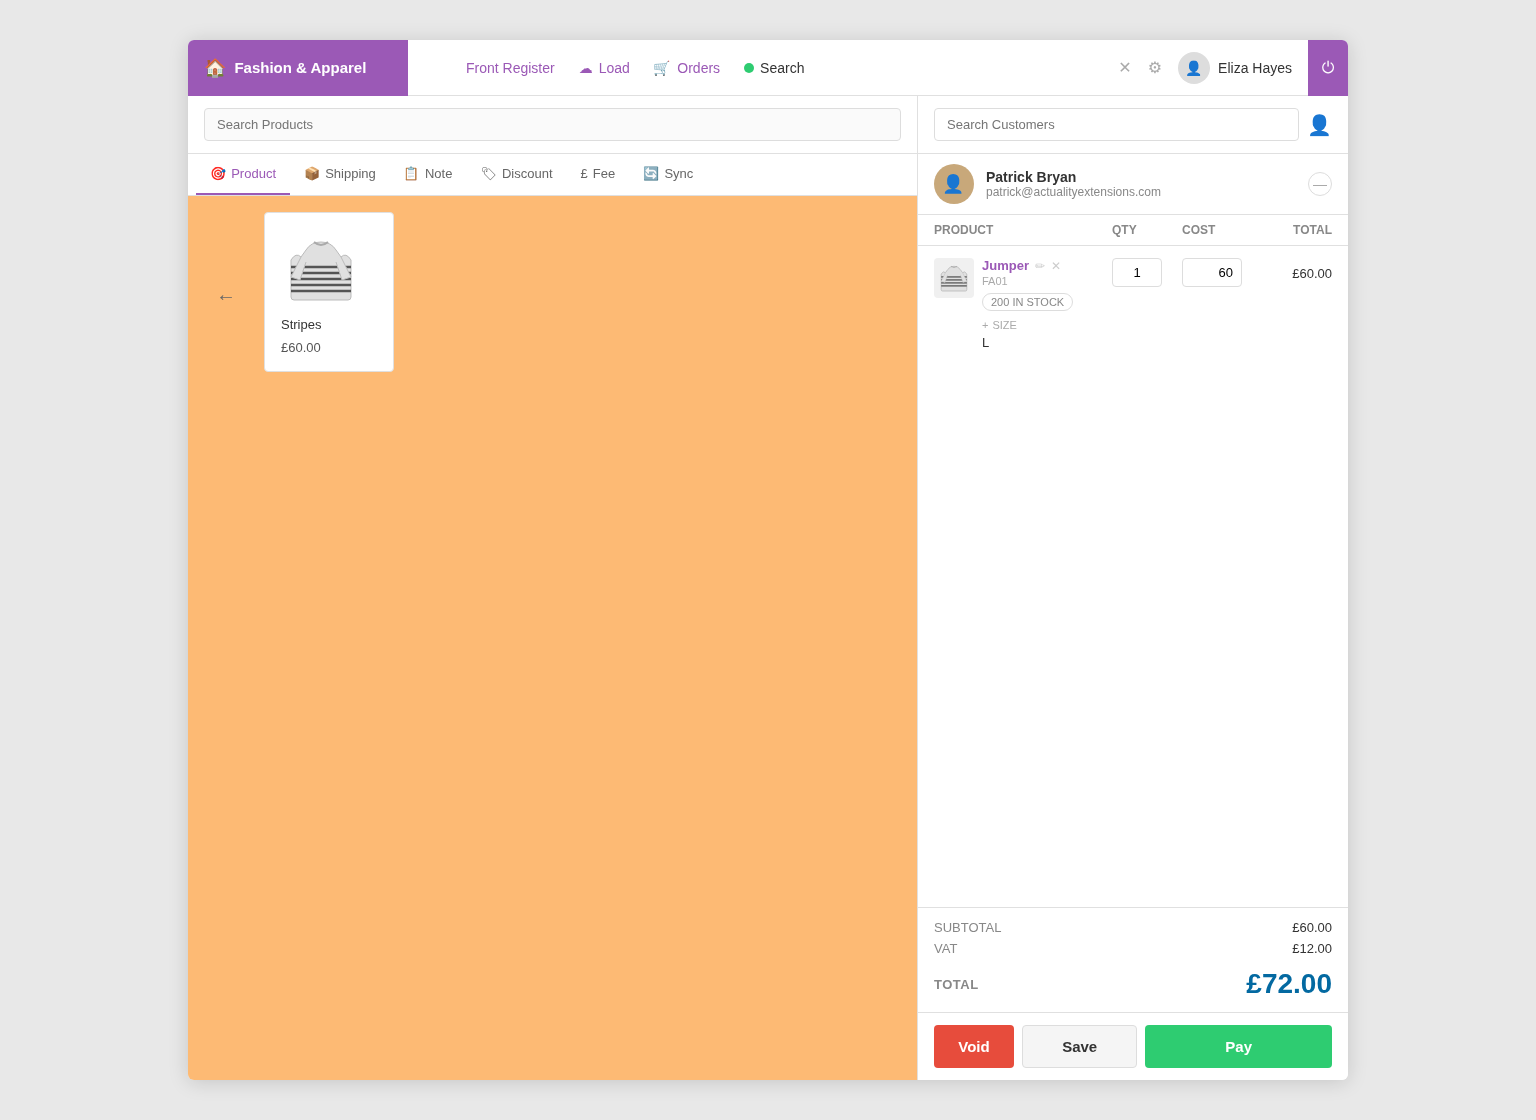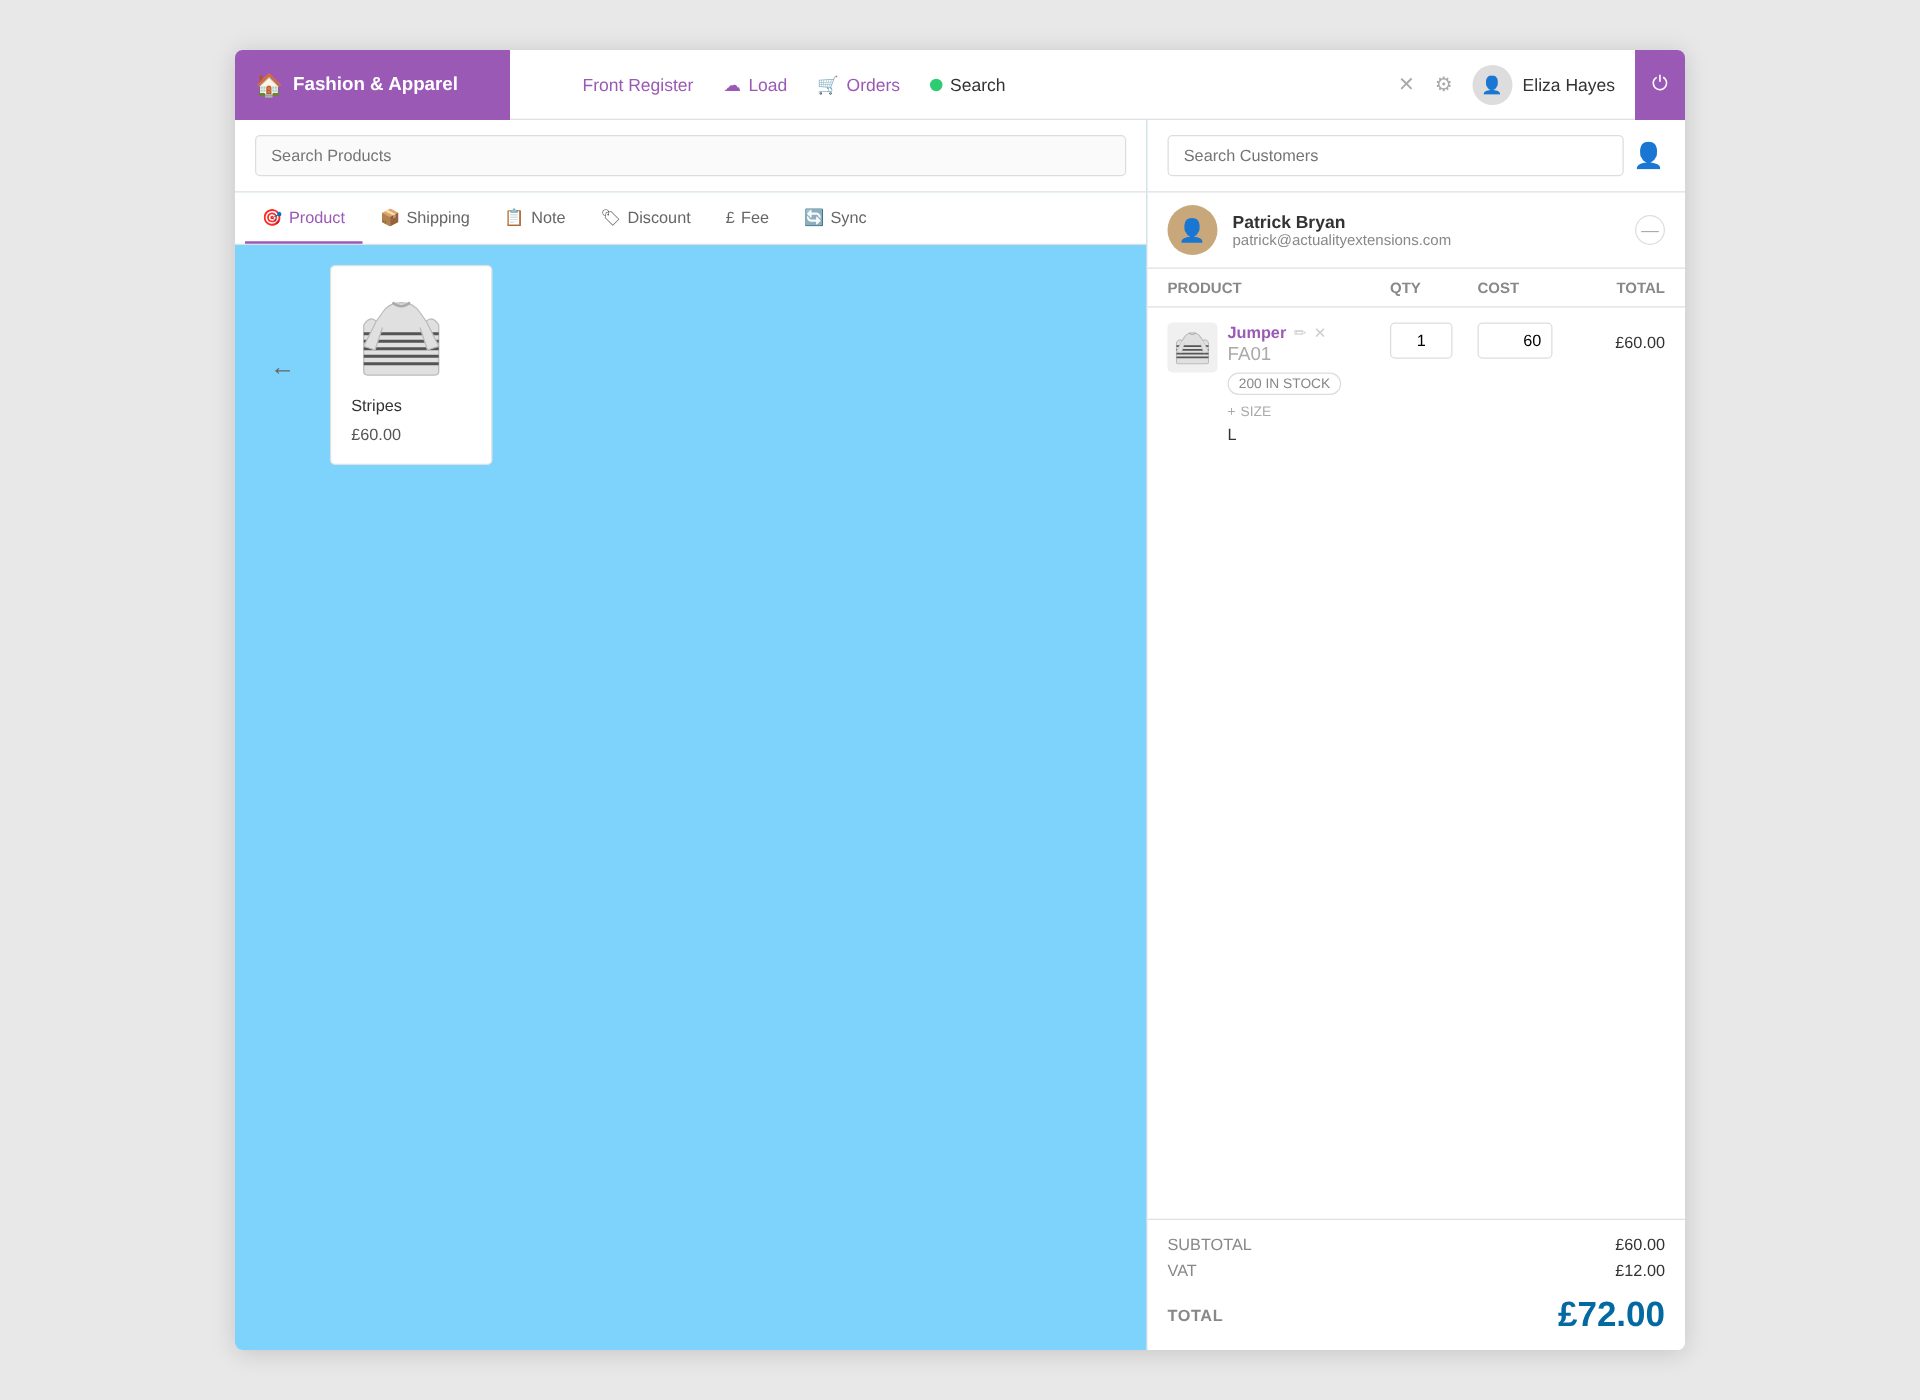--- a/index.html
+++ b/index.html
@@ -127,21 +127,21 @@
     
     .main-layout {
       display: flex;
       height: calc(100vh - 56px - 80px);
       min-height: 700px;
     }
 
     
     .left-panel {
       flex: 1;
-      background: #7dd3fc;
+      background: #fdba74;
       border-right: 1px solid #e0e0e0;
       display: flex;
       flex-direction: column;
     }
     .search-bar {
       padding: 12px 16px;
       background: #fff;
       border-bottom: 1px solid #e0e0e0;
     }
     .search-input {
@@ -333,21 +333,21 @@
       font-size: 13px;
       font-weight: 600;
       color: #9b59b6;
     }
     .action-icon {
       color: #ccc;
       font-size: 12px;
       cursor: pointer;
     }
     .order-product-sku {
-      font-size: 15px;
+      font-size: 11px;
       color: #aaa;
       margin-top: 2px;
     }
     .qty-input {
       width: 50px;
       border: 1px solid #ddd;
       border-radius: 4px;
       padding: 6px 8px;
       font-size: 13px;
       text-align: center;
@@ -639,16 +639,21 @@
         <div class="summary-row">
           <span>VAT</span>
           <span>£12.00</span>
         </div>
         <div class="total-row">
           <span class="total-label">TOTAL</span>
           <span class="total-amount">£72.00</span>
         </div>
       </div>
 
+      <div class="action-buttons">
+        <button class="btn-void">Void</button>
+        <button class="btn-save">Save</button>
+        <button class="btn-pay">Pay</button>
+      </div>
     </div>
 
   </div>
 </div>
 
 </body></html>

